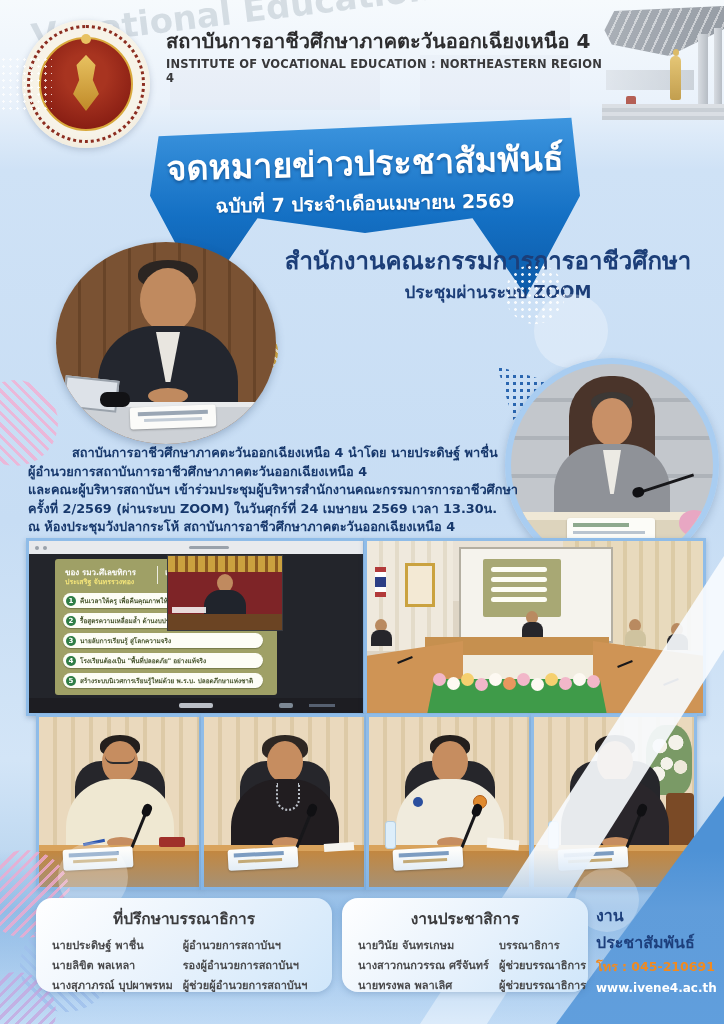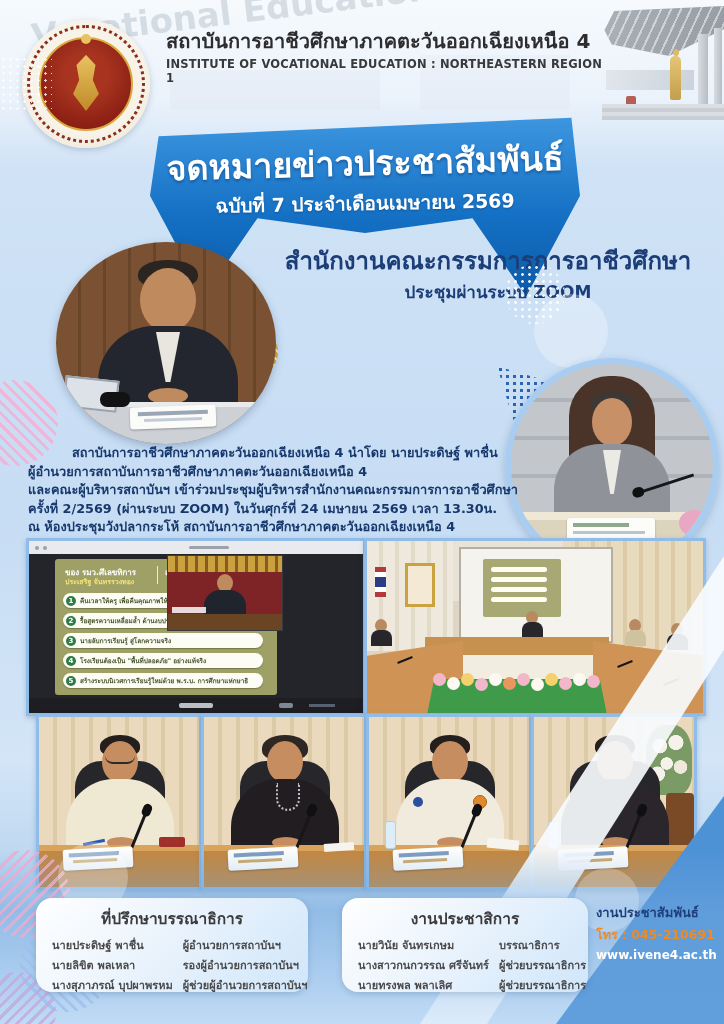--- a/index.html
+++ b/index.html
@@ -155,21 +155,21 @@
   .pp .plate:after{content:"";position:absolute;left:10px;top:11px;width:44px;height:3px;background:#cdaa6a;}
   
   .footer-wash{position:absolute;left:0;top:850px;width:724px;height:174px;
     background:linear-gradient(180deg,rgba(110,165,222,0) 0%,rgba(110,165,222,.55) 35%,rgba(150,195,240,.25) 100%);}
   .panel{position:absolute;top:898px;height:94px;border-radius:16px;
     background:linear-gradient(135deg,#ffffff 0%,#e6f1fc 55%,#cfe6fa 100%);box-shadow:0 2px 6px rgba(50,90,140,.25);}
   .panel .ttl{text-align:center;font-size:15.5px;font-weight:bold;color:#3b3b3d;margin-top:8px;}
   .panel .rows{display:grid;grid-template-columns:auto auto;justify-content:start;column-gap:10px;row-gap:2px;
     margin:5px 0 0 16px;font-size:11px;font-weight:bold;color:#4a4a4c;}
   .contact{position:absolute;left:596px;top:902px;width:124px;line-height:1.7;}
-  .contact .d{font-size:13px;font-weight:bold;color:#1d3f7c;}
+  .contact .d{font-size:16px;font-weight:bold;color:#1d3f7c;}
   .contact .p{font-size:12.5px;font-weight:bold;color:#f28a1e;}
   .contact .w{font-size:12px;font-weight:bold;color:#ffffff;}
   
   .dotgrid{position:absolute;left:0;top:56px;width:52px;height:56px;
     background-image:radial-gradient(rgba(255,255,255,.8) 1.3px,transparent 1.4px);background-size:7px 7px;}
   .dot-circle{position:absolute;left:505px;top:264px;width:60px;height:60px;border-radius:50%;
     background-image:radial-gradient(rgba(255,255,255,.9) 1.3px,transparent 1.5px);background-size:7px 7px;}
   .soft-circle{position:absolute;left:534px;top:294px;width:74px;height:74px;border-radius:50%;background:rgba(255,255,255,.3);}
   .dot-tri{position:absolute;left:497px;top:366px;width:54px;height:54px;
     background-image:radial-gradient(#2a66b0 1.5px,transparent 1.7px);background-size:7px 7px;
@@ -195,21 +195,21 @@
 
   <div class="logo">
     <div class="ring"></div>
     <div class="core"></div>
     <div class="orn"></div>
     <div class="orn2"></div>
   </div>
 
   <div class="header-text">
     <div class="org-th">สถาบันการอาชีวศึกษาภาคตะวันออกเฉียงเหนือ 4</div>
-    <div class="org-en">INSTITUTE OF VOCATIONAL EDUCATION : NORTHEASTERN REGION 1</div>
+    <div class="org-en">INSTITUTE OF VOCATIONAL EDUCATION : NORTHEASTERN REGION 4</div>
   </div>
 
   <div class="bld">
     <div class="roof"></div>
     <div class="pil" style="left:96px;top:34px;width:10px;height:70px;"></div>
     <div class="pil" style="left:112px;top:28px;width:8px;height:76px;"></div>
     <div class="pil" style="left:4px;top:70px;width:88px;height:20px;opacity:.6;"></div>
     <div class="statue"></div>
     <div class="pot"></div>
     <div class="base"></div>
@@ -288,21 +288,21 @@
       <div class="pill" style="top:74px;">
         <span class="n">3</span>
         <span class="t">นายลับการเรียนรู้ สู่โลกความจริง</span>
       </div>
       <div class="pill" style="top:94px;">
         <span class="n">4</span>
         <span class="t">โรงเรียนต้องเป็น "พื้นที่ปลอดภัย" อย่างแท้จริง</span>
       </div>
       <div class="pill" style="top:114px;">
         <span class="n">5</span>
-        <span class="t">สร้างระบบนิเวศการเรียนรู้ใหม่ด้วย พ.ร.บ. การศึกษาแห่กษาธิ</span>
+        <span class="t">สร้างระบบนิเวศการเรียนรู้ใหม่ด้วย พ.ร.บ. ปลอดภึกษาแห่งชาติ</span>
       </div>
     </div>
     <div class="vid">
       <div class="stripes"></div>
       <div class="head"></div>
       <div class="torso"></div>
       <div class="desk"></div>
       <div class="cap"></div>
     </div>
     <div class="zbar">
@@ -429,21 +429,21 @@
   <div class="diag-white"></div>
   <div class="tri-blue"></div>
 
   <div class="footer-wash"></div>
   <div class="pat" style="left:-18px;top:850px;width:88px;height:88px;background:repeating-linear-gradient(135deg,#f0a9cf 0 3px,rgba(240,169,207,0) 3px 8px);"></div>
   <div class="pat" style="left:20px;top:920px;width:92px;height:92px;background:repeating-linear-gradient(45deg,#9fc0ec 0 3px,rgba(159,192,236,0) 3px 8px);"></div>
   <div class="pat" style="left:-24px;top:972px;width:80px;height:80px;background:repeating-linear-gradient(135deg,#c5a8e0 0 3px,rgba(197,168,224,0) 3px 8px);"></div>
   <div class="pat" style="left:58px;top:842px;width:70px;height:70px;background:rgba(255,255,255,.35);"></div>
   <div class="pat" style="left:575px;top:868px;width:64px;height:64px;background:rgba(255,255,255,.3);"></div>
 
-  <div class="panel" style="left:36px;width:272px;">
+  <div class="panel" style="left:36px;width:296px;">
     <div class="ttl">ที่ปรึกษาบรรณาธิการ</div>
     <div class="rows">
       <span>นายประดิษฐ์  พาชื่น</span>
       <span>ผู้อำนวยการสถาบันฯ</span>
       <span>นายลิขิต  พลเหลา</span>
       <span>รองผู้อำนวยการสถาบันฯ</span>
       <span>นางสุภาภรณ์  บุปผาพรหม</span>
       <span>ผู้ช่วยผู้อำนวยการสถาบันฯ</span>
     </div>
   </div>

